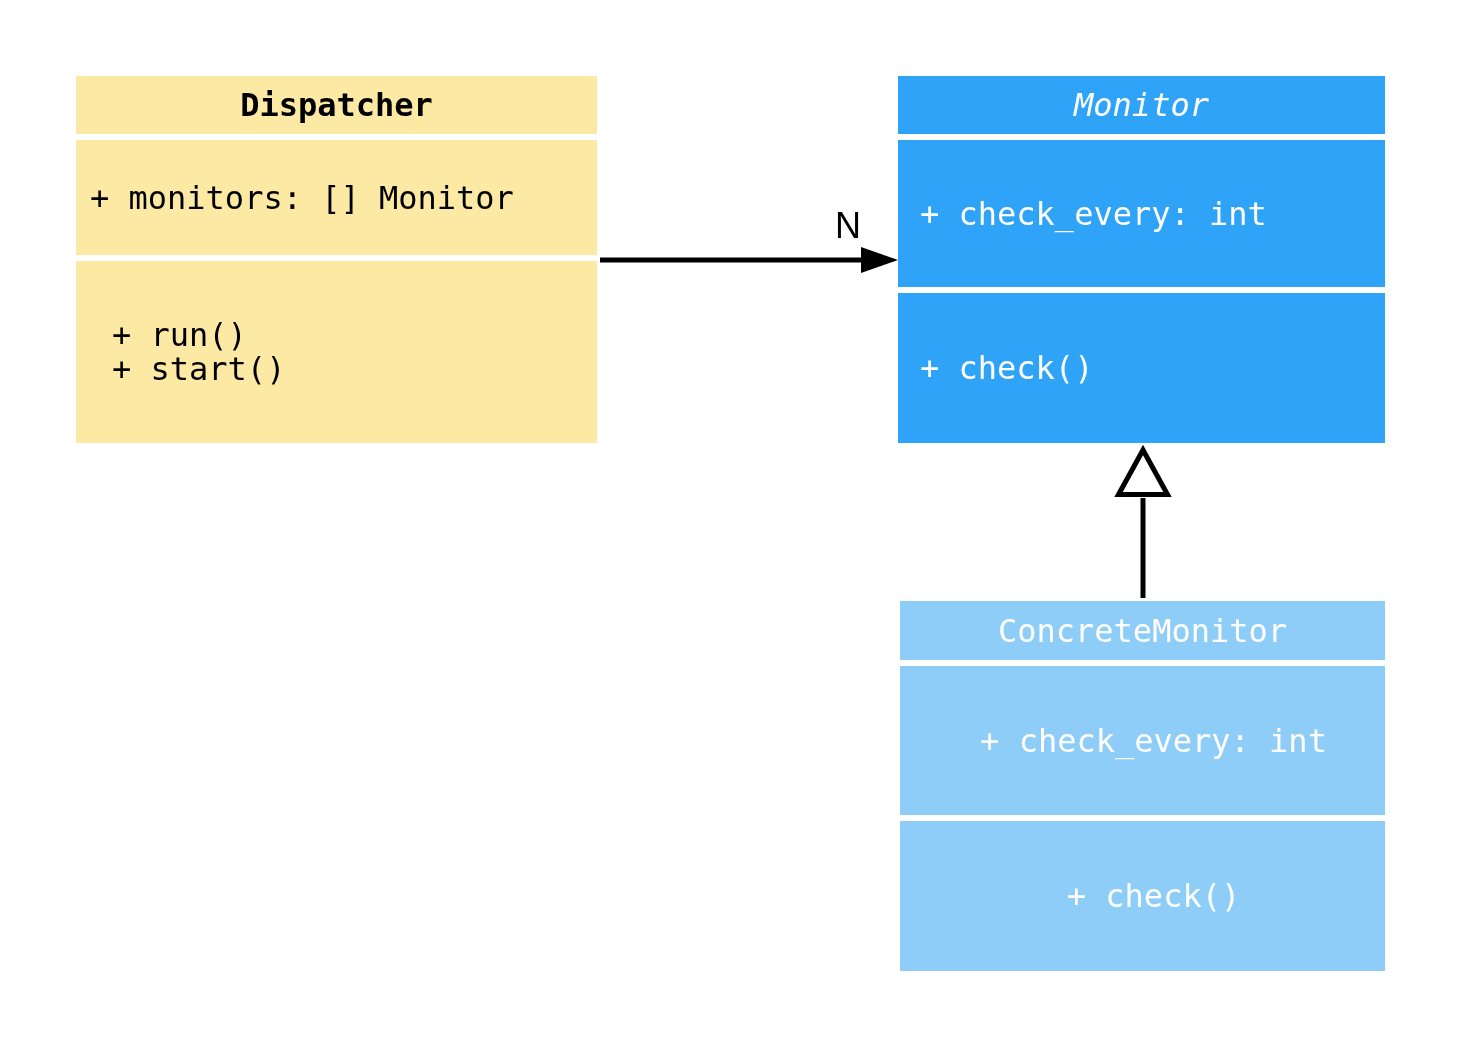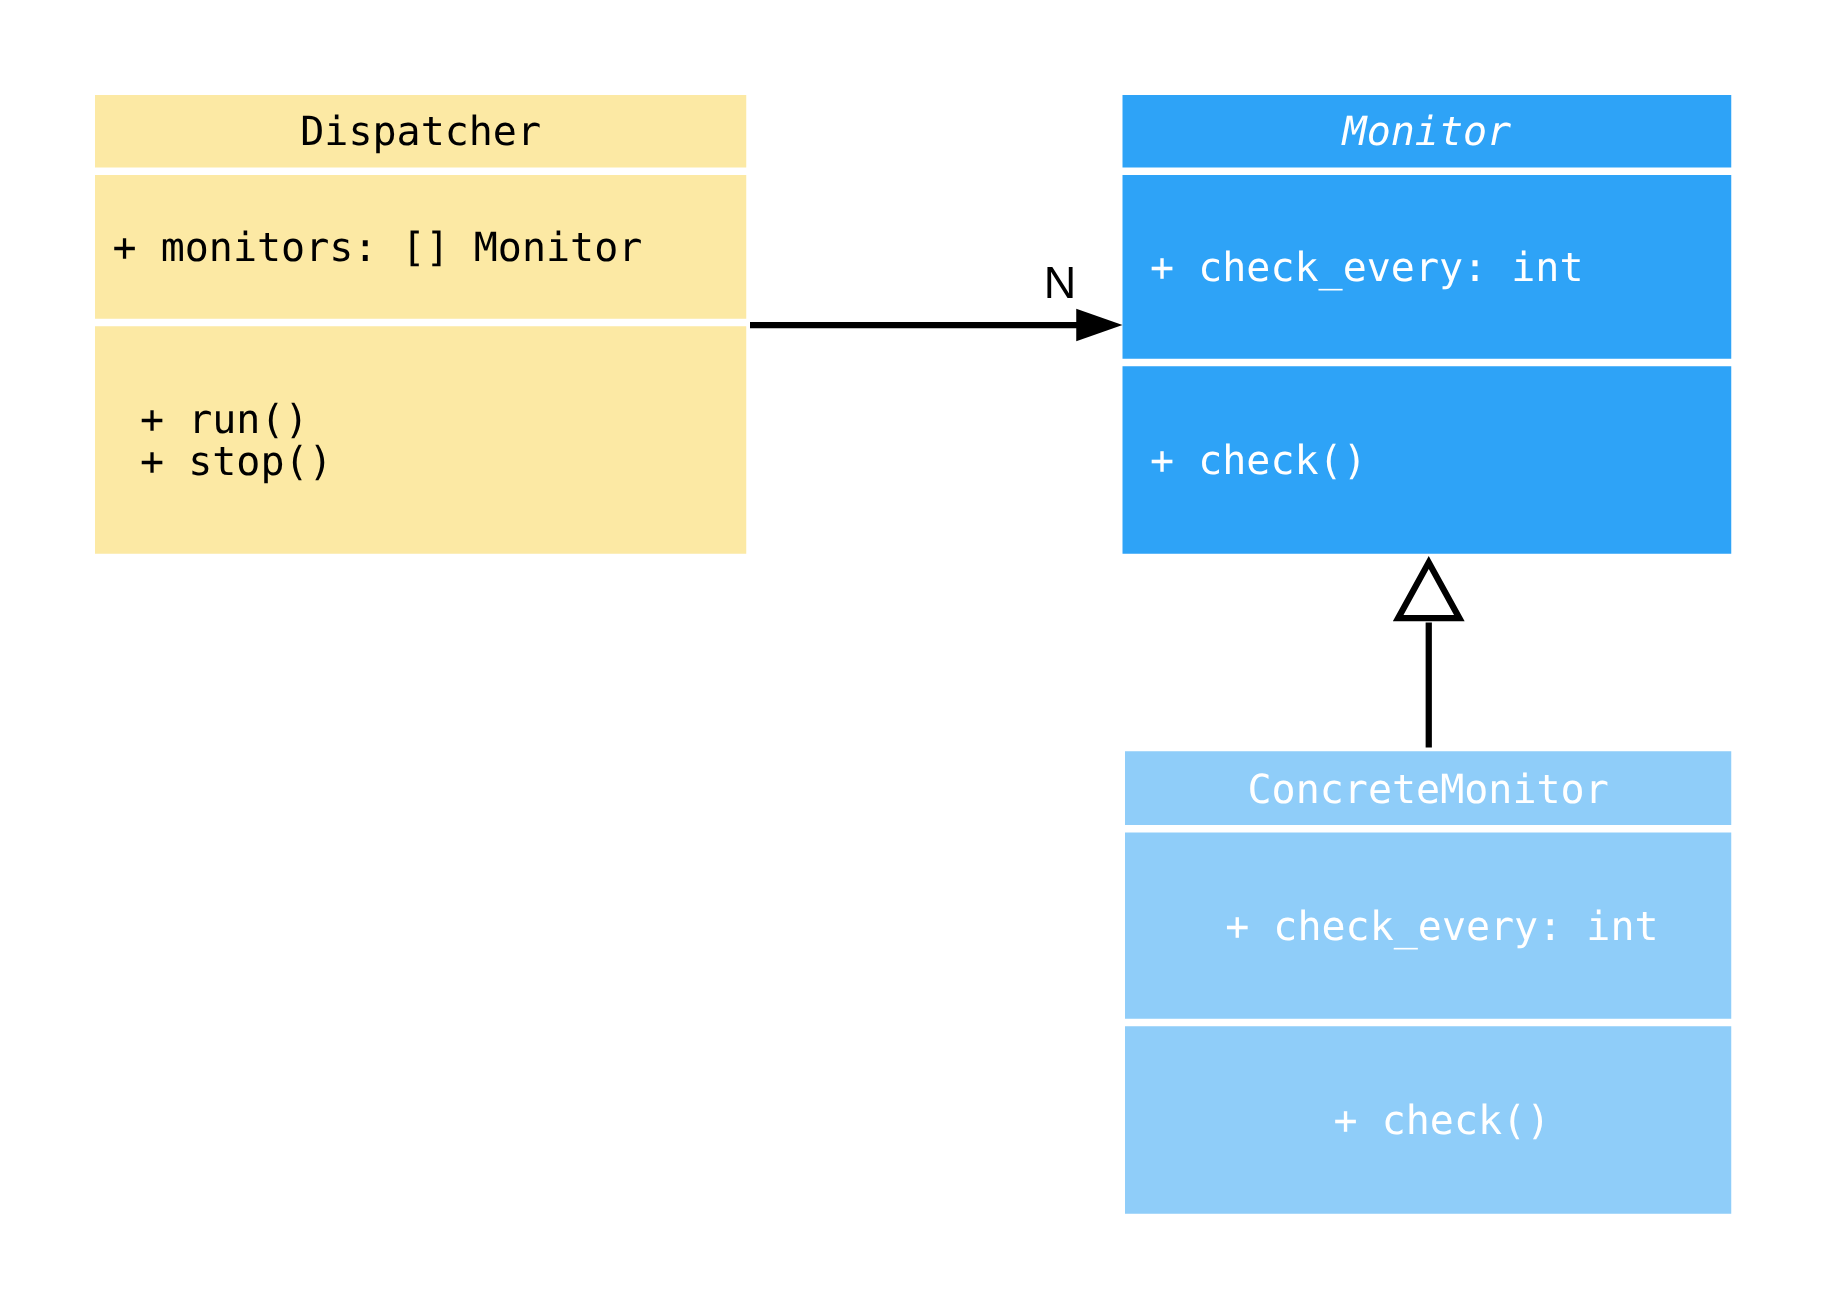--- a/index.html
+++ b/index.html
@@ -84,29 +84,29 @@
     color: #000000;
     text-align: center;
   }
 </style>
 </head>
 <body>
 
 <div class="canvas">
 
   <div class="uml-class" id="class-dispatcher">
-    <div class="sec title" style="background: rgb(252, 233, 164); color: rgb(0, 0, 0);">
+    <div class="sec title" style="background: rgb(252, 233, 164); color: rgb(0, 0, 0); font-weight: bold;">
       <span>Dispatcher</span>
     </div>
     <div class="sec body attrs" style="background: rgb(252, 233, 164); color: rgb(0, 0, 0);">
       <div class="line">+ monitors: [] Monitor</div>
     </div>
     <div class="sec body methods" style="background: rgb(252, 233, 164); color: rgb(0, 0, 0);">
       <div class="line">+ run()</div>
-      <div class="line">+ stop()</div>
+      <div class="line">+ start()</div>
     </div>
   </div>
 
   <div class="uml-class" id="class-monitor">
     <div class="sec title" style="background: rgb(46, 163, 247); color: rgb(255, 255, 255);">
       <span class="italic">Monitor</span>
     </div>
     <div class="sec body attrs" style="background: rgb(46, 163, 247); color: rgb(255, 255, 255);">
       <div class="line">+ check_every: int</div>
     </div>

